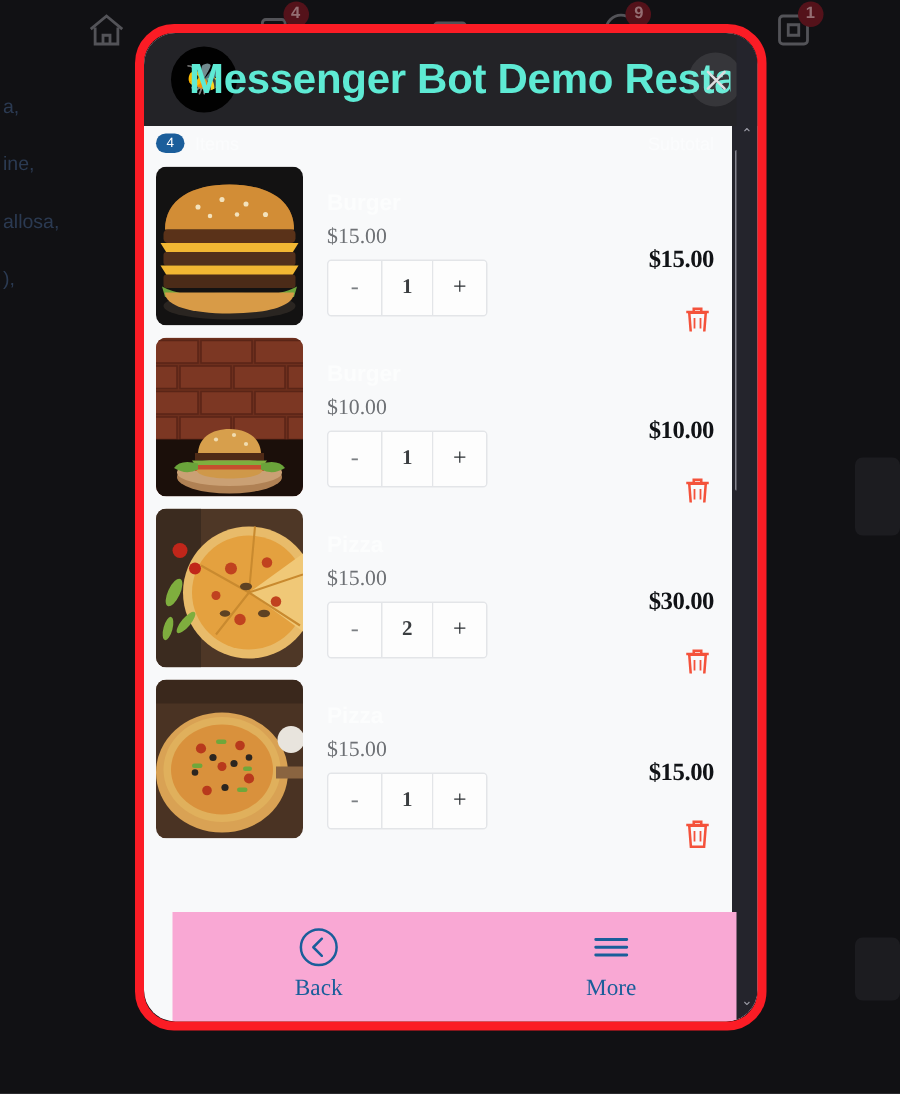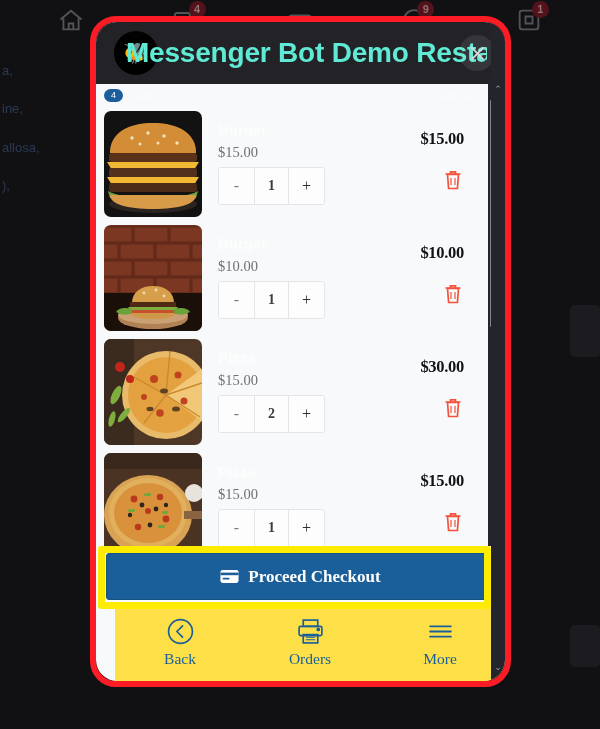--- a/index.html
+++ b/index.html
@@ -165,23 +165,24 @@
   .cart-topbar-right {
     margin-left: auto;
     color: #fbfcfd;
     font-family: "Liberation Sans", sans-serif;
     font-size: 12px;
   }
 
   .cart-item {
     position: relative;
     display: flex;
-    padding: 4px 24px 4px 8px;
+    padding: 4px 12px 4px 8px;
     min-height: 114px;
     background: #f8f9fa;
+    align-items: center;
   }
   .item-photo {
     flex: 0 0 auto;
     width: 98px; height: 106px;
     border-radius: 7px;
     overflow: hidden;
     position: relative;
   }
   .item-photo svg { display: block; width: 100%; height: 100%; }
   .item-mid {
@@ -295,21 +296,21 @@
     width: 393px; height: 63px;
     border: 7px solid #fdec00;
     border-radius: 3px;
     pointer-events: none;
   }
 
   
   .bottom-nav {
     flex: 0 0 auto;
     height: 73px;
-    background: #fde047;
+    background: #f9a8d4;
     display: flex; align-items: flex-start;
     justify-content: space-around;
     padding-top: 9px;
     margin-left: 19px;
   }
   .nav-item {
     width: 70px;
     display: flex; flex-direction: column; align-items: center;
     gap: 5px;
     cursor: pointer;
@@ -640,54 +641,33 @@
         </div>
       </div>
     </div>
 
     <div class="inner-scroll">
       <div class="arrow">⌃</div>
       <div class="thumb"></div>
     </div>
   </div>
 
-  <div class="checkout-wrap">
-    <div class="checkout-btn">
-      <svg viewBox="0 0 22 16">
-        <rect x="0.5" y="0.5" width="21" height="15" rx="2.5" fill="#ffffff"></rect>
-        <rect x="0.5" y="3.5" width="21" height="3" fill="#1a5e9a"></rect>
-        <rect x="3" y="9.5" width="8" height="2" rx="1" fill="#1a5e9a"></rect>
-      </svg>
-      <span>Proceed Checkout</span>
-    </div>
-    <div class="annot-yellow"></div>
-  </div>
 
   <div class="bottom-nav">
 
     <div class="nav-item">
       <svg viewBox="0 0 28 28" fill="none" stroke="#1a5e9a" stroke-width="1.6">
         <circle cx="14" cy="14" r="11.5"></circle>
         <path d="M16 8.5 10.5 14 16 19.5" stroke-linecap="round" stroke-linejoin="round"></path>
       </svg>
       <span class="nav-label">Back</span>
     </div>
 
 
 
-    <div class="nav-item">
-      <svg viewBox="0 0 28 28" fill="none" stroke="#1a5e9a" stroke-width="1.6">
-        <rect x="7" y="3" width="14" height="6"></rect>
-        <rect x="3" y="9" width="22" height="9" rx="1.5"></rect>
-        <circle cx="21.5" cy="12" r="1" fill="#1a5e9a"></circle>
-        <rect x="7" y="17" width="14" height="8"></rect>
-        <path d="M9.5 19.5h9M9.5 22h9" stroke-width="1.1"></path>
-      </svg>
-      <span class="nav-label">Orders</span>
-    </div>
 
     <div class="nav-item">
       <svg viewBox="0 0 28 28" fill="none" stroke="#1a5e9a" stroke-width="1.8" stroke-linecap="round">
         <path d="M4 9h20M4 14h20M4 19h20"></path>
       </svg>
       <span class="nav-label">More</span>
     </div>
   </div>
 
   <div class="outer-scroll">

